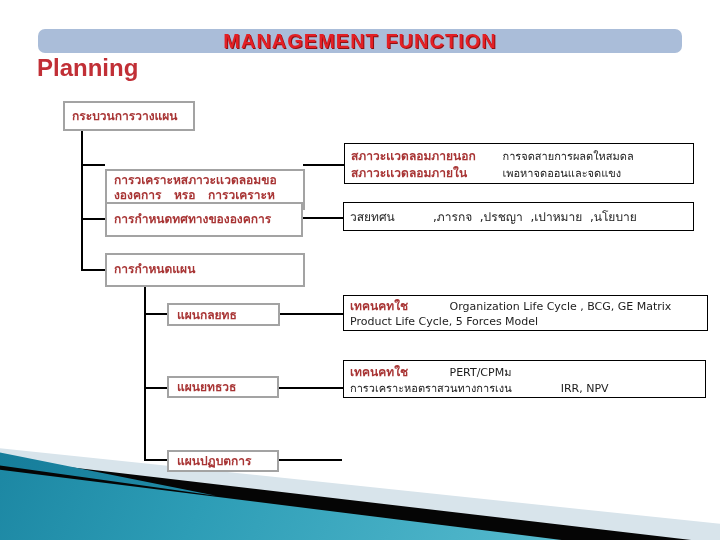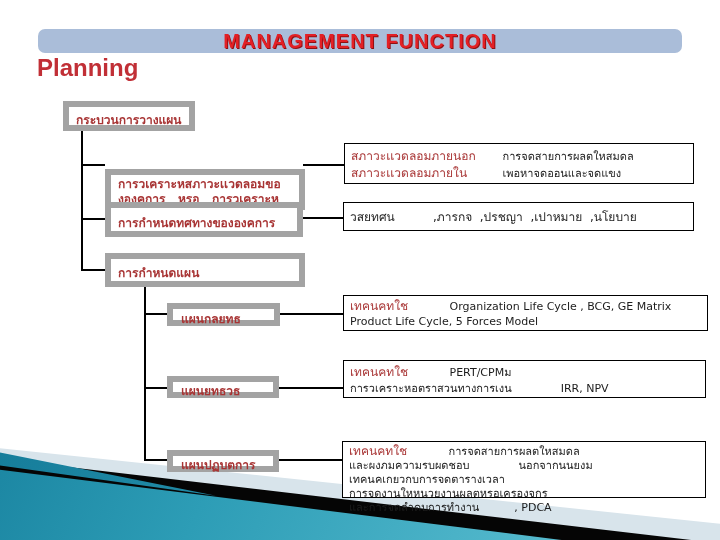--- a/index.html
+++ b/index.html
@@ -19,29 +19,29 @@
     color:#e32025; text-shadow:1px 1px 0 #8f1114;
   }
   .page-title {
     position:absolute; left:37px; top:54px;
     font-family:"Liberation Sans", sans-serif;
     font-size:24px; font-weight:bold; color:#c12f36;
   }
   
   .box {
     position:absolute; box-sizing:border-box; background:#fff;
-    border:6px solid #a3a3a3; color:#a83434; font-weight:bold;
+    border:2px solid #a3a3a3; color:#a83434; font-weight:bold;
     font-size:12px; line-height:15px; padding:3px 7px; overflow:visible;
   }
   .rbox {
     position:absolute; box-sizing:border-box; background:#fff;
     border:1px solid #000; color:#1c1c1c;
     font-size:11px; line-height:15px; padding:3px 6px; overflow:visible;
   }
-  .redlabel { color:#a83434; font-weight:normal; font-size:12px; }
+  .redlabel { color:#a83434; font-weight:bold; font-size:12px; }
   .lblw { display:inline-block; min-width:96px; }
   .lblw150 { display:inline-block; min-width:148px; }
   .pre { white-space:pre-wrap; }
   .blk { display:block; }
   .center { text-align:left; }
   
   .line { position:absolute; background:#000; }
   
   .deco { position:absolute; left:0; top:0; width:720px; height:540px; pointer-events:none; }
   .deco-pale  { background:#d8e4eb; clip-path:polygon(0 83%, 100% 97%, 100% 100%, 0 100%); }
@@ -134,24 +134,14 @@
   </div>
 
   <div class="rbox" style="left:343px; top:360px; width:363px; height:38px; padding-top:3px; line-height:16px;">
     <div>
       <span class="redlabel lblw">เทคนคทใช</span>
       <span>PERT/CPMม</span>
     </div>
     <div class="pre">การวเคราะหอตราสวนทางการเงน              IRR, NPV</div>
   </div>
 
-  <div class="rbox" style="left:342px; top:441px; width:364px; height:57px; padding-top:2px; line-height:14px;">
-    <div>
-      <span class="redlabel lblw">เทคนคทใช</span>
-      <span>การจดสายการผลตใหสมดล</span>
-    </div>
-    <div class="pre">และผงภมความรบผดชอบ              นอกจากนนยงม</div>
-    <div>เทคนคเกยวกบการจดตารางเวลา</div>
-    <div>การจดงานใหหนวยงานผลตหรอเครองจกร</div>
-    <div class="pre">และการจดลำดบการทำงาน          , PDCA</div>
-  </div>
 
 </div>
 
 </body></html>

